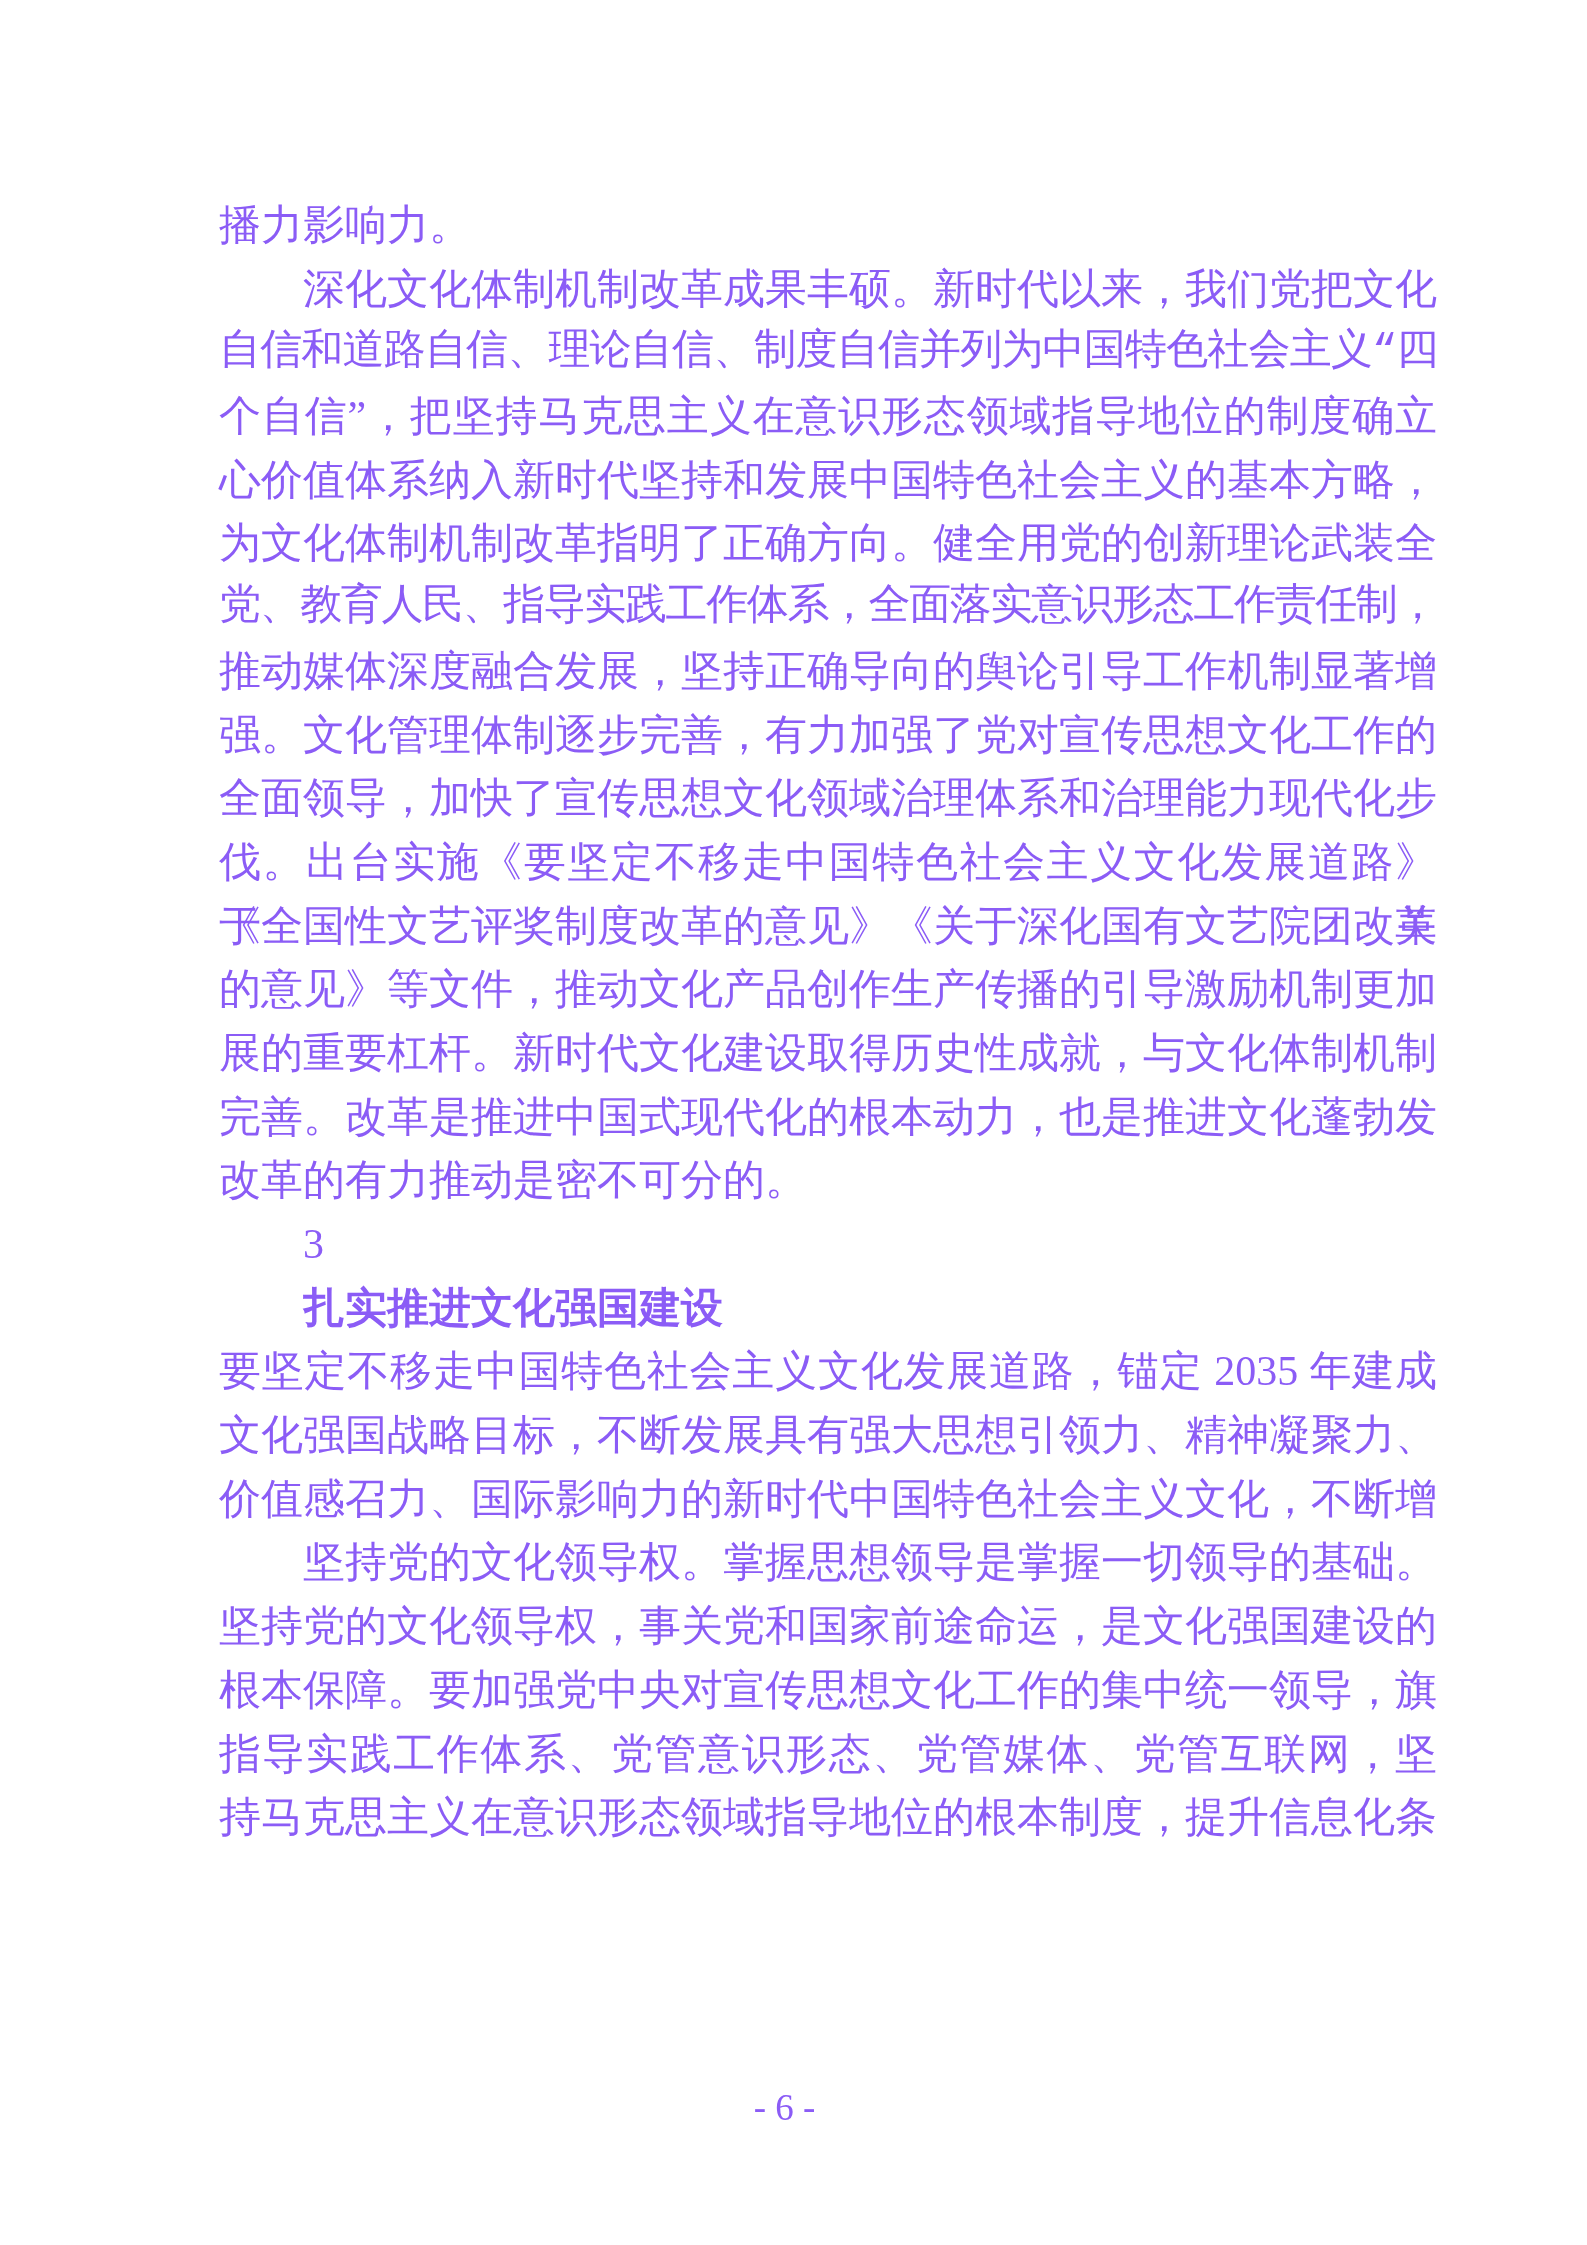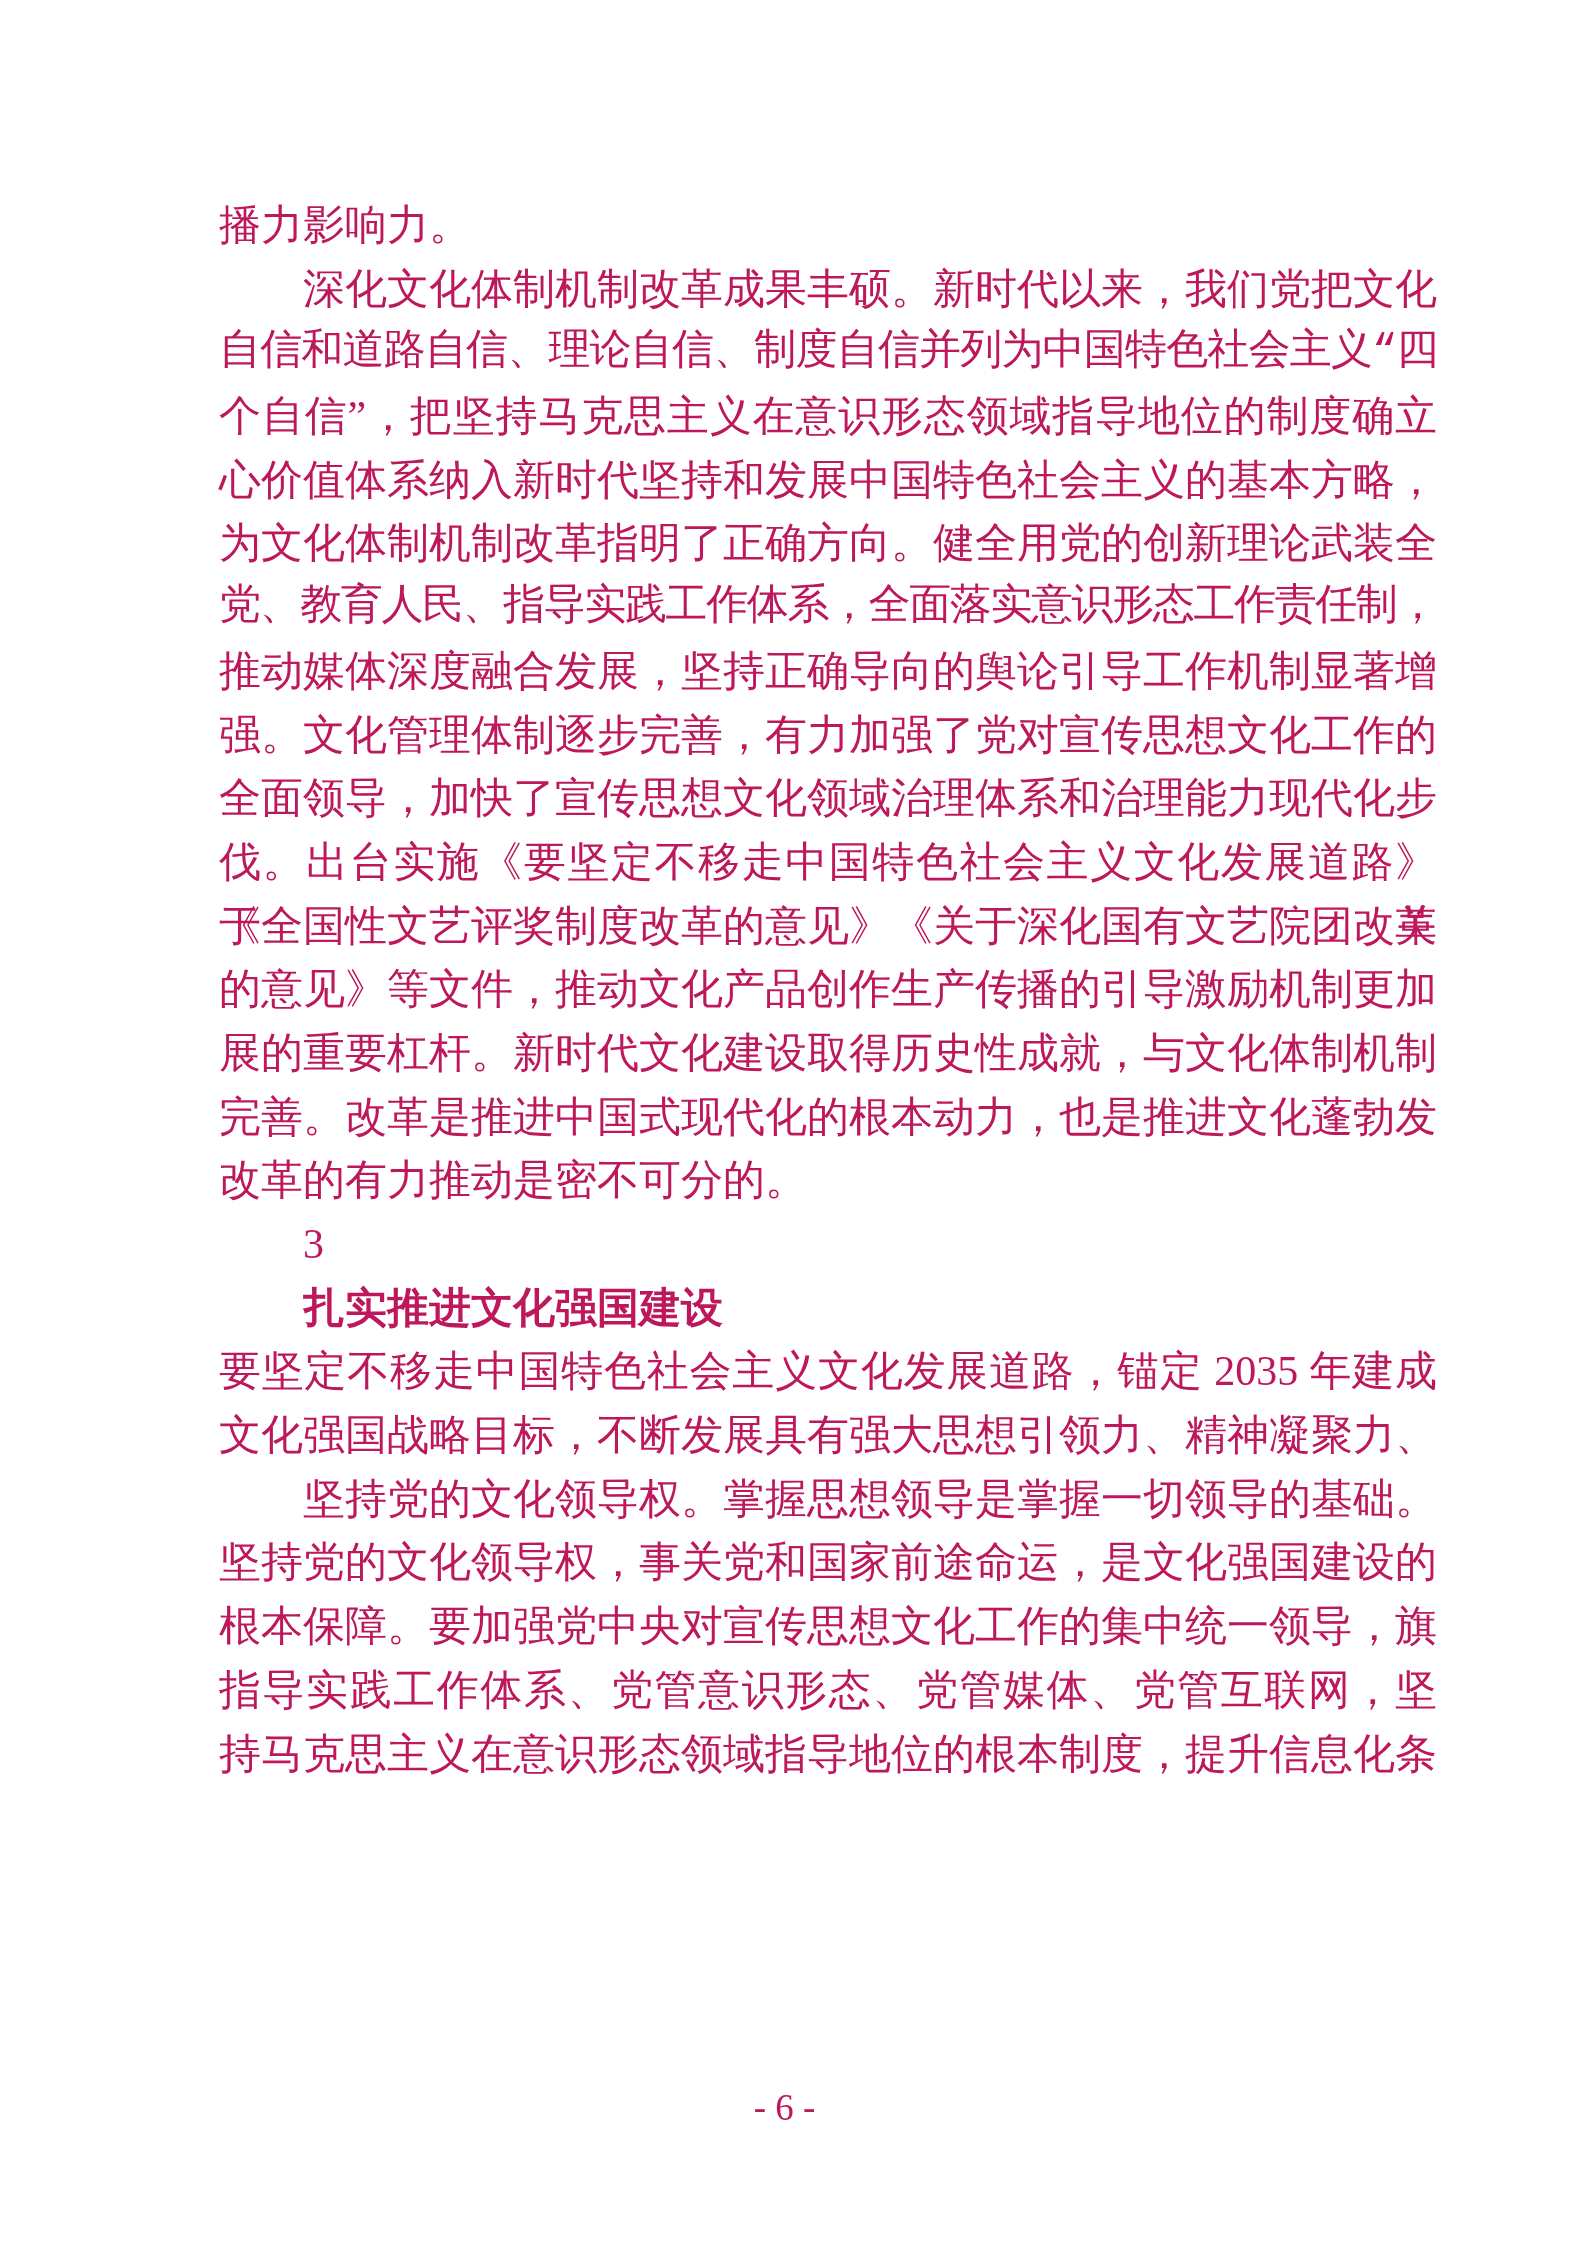--- a/index.html
+++ b/index.html
@@ -5,21 +5,21 @@
   html, body {
     margin: 0;
     padding: 0;
     background: #ffffff;
   }
   .page {
     position: relative;
     width: 1569px;
     height: 2245px;
     background: #ffffff;
-    color: #be185d;
+    color: #8b5cf6;
     font-family: "Liberation Serif", "DejaVu Serif", serif;
     overflow: hidden;
   }
   .text-block {
     position: absolute;
     left: 219px;
     top: 194px;
     width: 1218px;
   }
   .ln {
@@ -75,20 +75,21 @@
     <div class="ln">伐。出台实施《要坚定不移走中国特色社会主义文化发展道路》《关</div>
     <div class="ln">于全国性文艺评奖制度改革的意见》《关于深化国有文艺院团改革</div>
     <div class="ln">的意见》等文件，推动文化产品创作生产传播的引导激励机制更加</div>
     <div class="ln">展的重要杠杆。新时代文化建设取得历史性成就，与文化体制机制</div>
     <div class="ln">完善。改革是推进中国式现代化的根本动力，也是推进文化蓬勃发</div>
     <div class="ln end">改革的有力推动是密不可分的。</div>
     <div class="ln ind end">3</div>
     <div class="ln ind end bold">扎实推进文化强国建设</div>
     <div class="ln">要坚定不移走中国特色社会主义文化发展道路，锚定 2035 年建成</div>
     <div class="ln">文化强国战略目标，不断发展具有强大思想引领力、精神凝聚力、</div>
+    <div class="ln">价值感召力、国际影响力的新时代中国特色社会主义文化，不断增</div>
     <div class="ln ind">坚持党的文化领导权。掌握思想领导是掌握一切领导的基础。</div>
     <div class="ln">坚持党的文化领导权，事关党和国家前途命运，是文化强国建设的</div>
     <div class="ln">根本保障。要加强党中央对宣传思想文化工作的集中统一领导，旗</div>
     <div class="ln">指导实践工作体系、党管意识形态、党管媒体、党管互联网，坚</div>
     <div class="ln">持马克思主义在意识形态领域指导地位的根本制度，提升信息化条</div>
   </div>
 
   <div class="page-number">- 6 -</div>
 </div>
 

